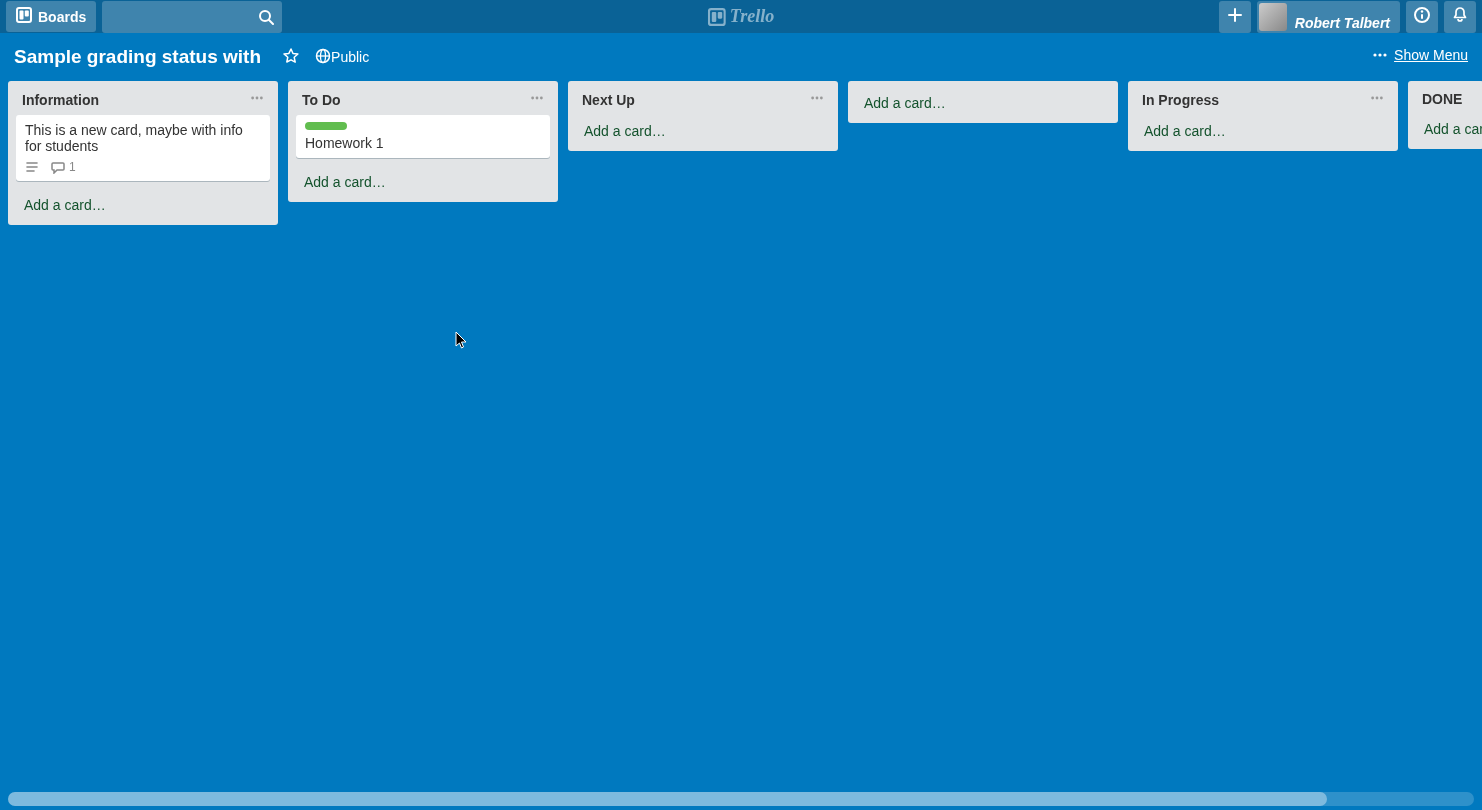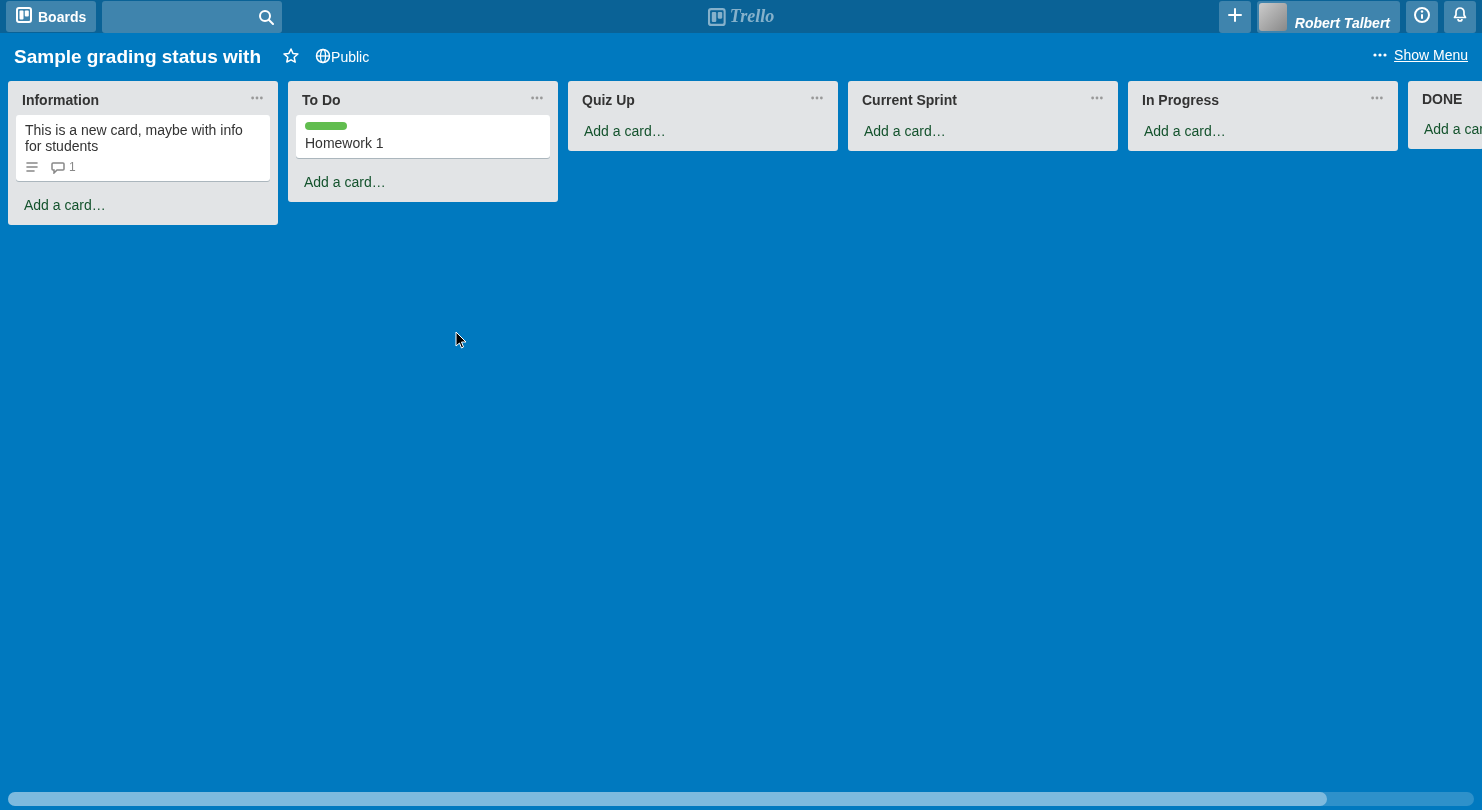--- a/index.html
+++ b/index.html
@@ -261,35 +261,29 @@
     </div>
     <div class="card">
       <div class="label green"></div>
       <div>Homework 1</div>
     </div>
     <div class="add-card">Add a card…</div>
   </div>
 
   <div class="list">
     <div class="list-header">
-      <div class="list-title">Quiz Up</div>
+      <div class="list-title">Next Up</div>
       <span class="list-menu"><svg viewBox="0 0 16 16">
             <use href="#i-dots"></use>
           </svg></span>
     </div>
     <div class="add-card">Add a card…</div>
   </div>
 
   <div class="list">
-    <div class="list-header">
-      <div class="list-title">Current Sprint</div>
-      <span class="list-menu"><svg viewBox="0 0 16 16">
-            <use href="#i-dots"></use>
-          </svg></span>
-    </div>
     <div class="add-card">Add a card…</div>
   </div>
 
   <div class="list">
     <div class="list-header">
       <div class="list-title">In Progress</div>
       <span class="list-menu"><svg viewBox="0 0 16 16">
             <use href="#i-dots"></use>
           </svg></span>
     </div>

